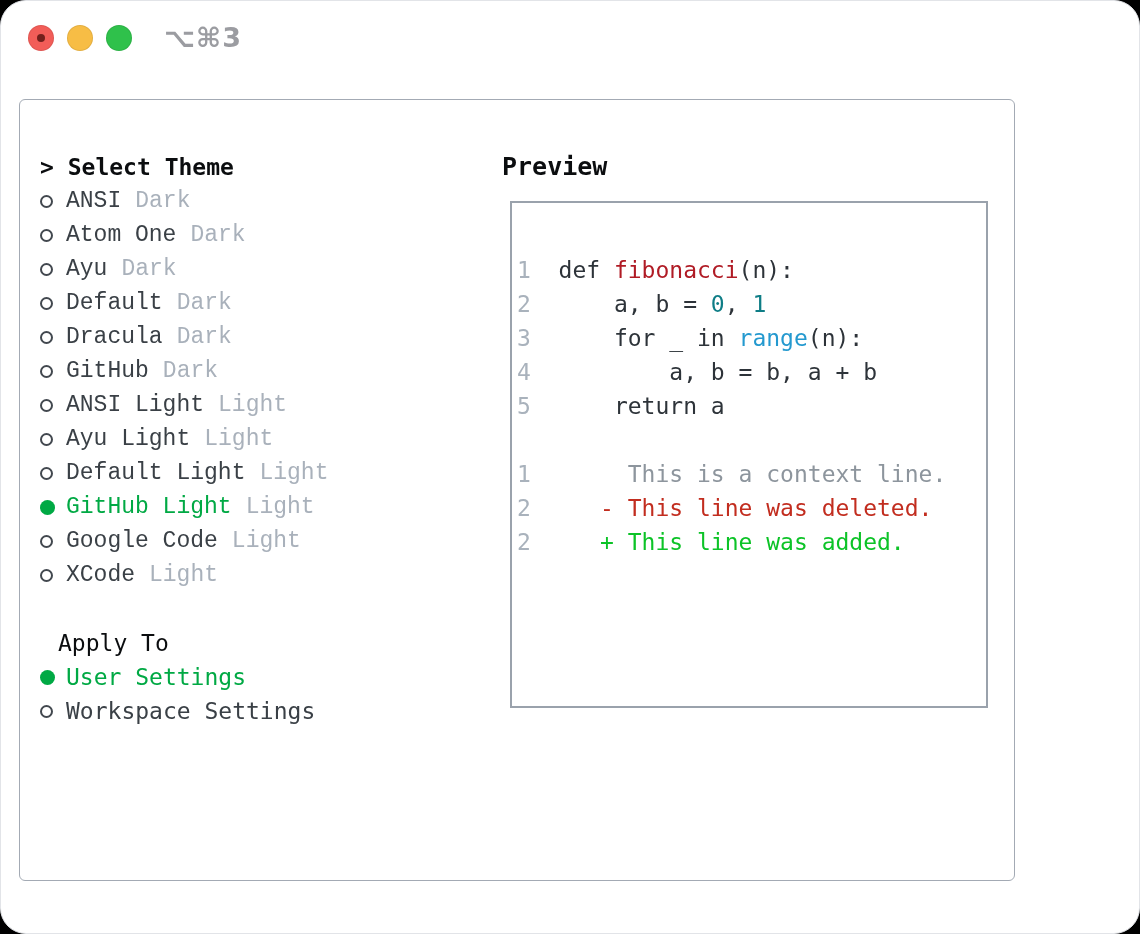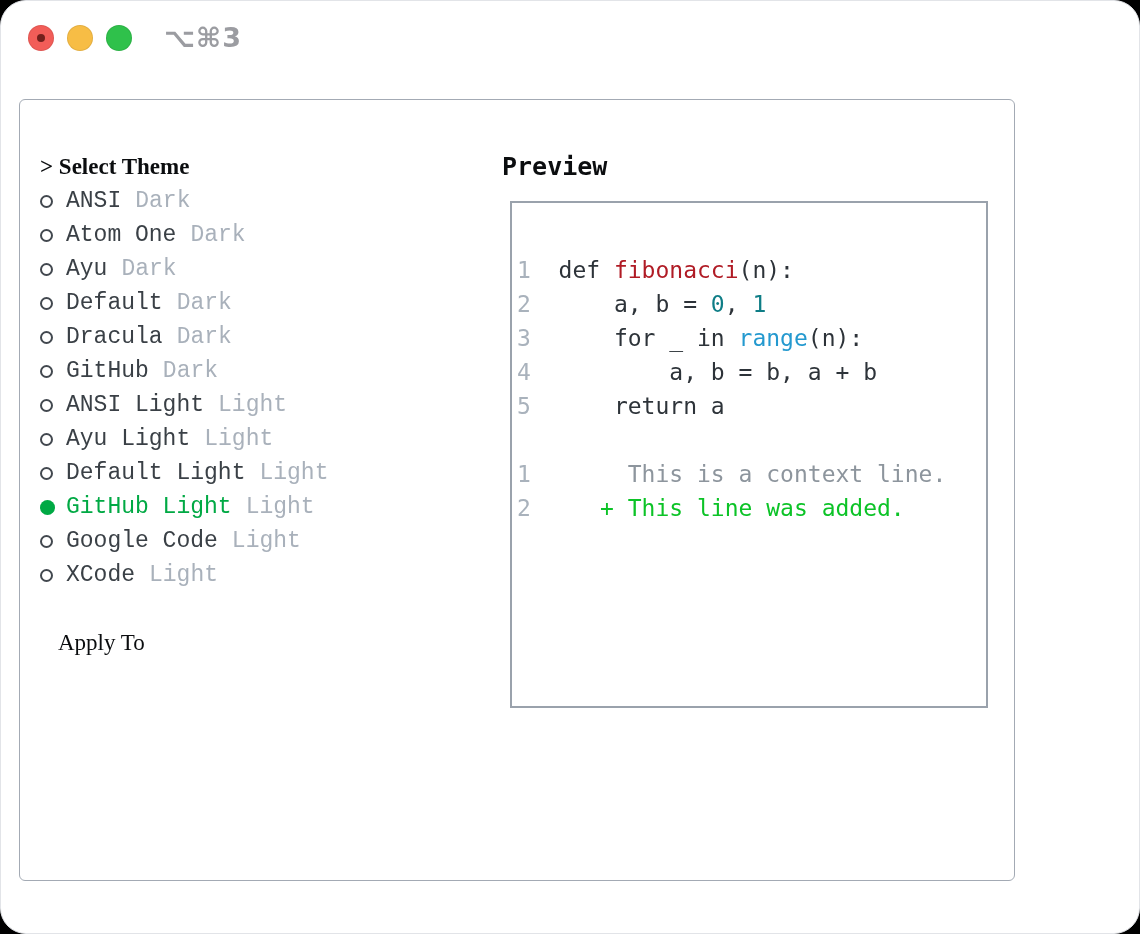--- a/index.html
+++ b/index.html
@@ -42,21 +42,21 @@
     position:absolute;left:163px;top:22px;height:30px;line-height:30px;
     font-family:"DejaVu Sans", sans-serif;font-size:27px;font-weight:bold;
     color:var(--titlebar-gray);letter-spacing:1px;
   }
 
   
   .panel{
     position:absolute;left:18px;top:98px;width:996px;height:782px;
     border:1.5px solid var(--border-gray);border-radius:6px;background:#fff;
   }
-  .mono-row{font-size:23px;line-height:34px;color:var(--text-dark);font-family:Liberation Serif, serif;}
+  .mono-row{font-size:23px;line-height:34px;color:var(--text-dark);}
 
   .select-heading{position:absolute;left:20px;top:50px;white-space:pre;font-weight:bold;color:var(--text-black);}
   .theme-list{position:absolute;left:20px;top:84px;font-family:Liberation Mono, monospace;}
   .apply-heading{position:absolute;left:38px;top:526px;color:var(--text-black);}
   .apply-list{position:absolute;left:20px;top:560px;}
   .help-text{position:absolute;left:20px;top:662px;color:var(--muted-gray);white-space:pre;}
 
   .opt-row{display:flex;align-items:center;height:34px;font-size:23px;color:var(--text-dark);}
   .bullet{flex:0 0 auto;width:13px;height:13px;border-radius:50%;border:2px solid #42484f;margin-right:13px;}
   .opt-row.selected .bullet{border:none;width:15px;height:15px;margin-right:11px;background:var(--accent-green);}
@@ -155,32 +155,41 @@
         <div class="opt-row">
           <span class="bullet"></span>
           <span class="t-name">XCode</span>
           <span class="t-var">Light</span>
         </div>
       </div>
 
     <div class="apply-heading mono-row">Apply To</div>
 
     <div class="apply-list">
+        <div class="opt-row selected">
+          <span class="bullet"></span>
+          <span class="t-name">User Settings</span>
+        </div>
+        <div class="opt-row">
+          <span class="bullet"></span>
+          <span class="t-name">Workspace Settings</span>
+        </div>
       </div>
 
 
     <div class="preview-heading">Preview</div>
 
     <div class="preview-box">
       <div class="codeblock">
           <div class="pline"><span class="ln">1</span><span class="tok-code">def </span><span class="tok-func">fibonacci</span><span class="tok-code">(n):</span></div>
           <div class="pline"><span class="ln">2</span><span class="tok-code">    a, b = </span><span class="tok-num">0</span><span class="tok-code">, </span><span class="tok-num">1</span></div>
           <div class="pline"><span class="ln">3</span><span class="tok-code">    for _ in </span><span class="tok-builtin">range</span><span class="tok-code">(n):</span></div>
           <div class="pline"><span class="ln">4</span><span class="tok-code">        a, b = b, a + b</span></div>
           <div class="pline"><span class="ln">5</span><span class="tok-code">    return a</span></div>
           <div class="pline"><span class="ln"></span></div>
           <div class="pline"><span class="ln">1</span><span class="tok-context">     This is a context line.</span></div>
+          <div class="pline"><span class="ln">2</span><span class="tok-del">   - This line was deleted.</span></div>
           <div class="pline"><span class="ln">2</span><span class="tok-add">   + This line was added.</span></div>
         </div>
     </div>
 
   </div>
 </div>
 
 </body></html>

